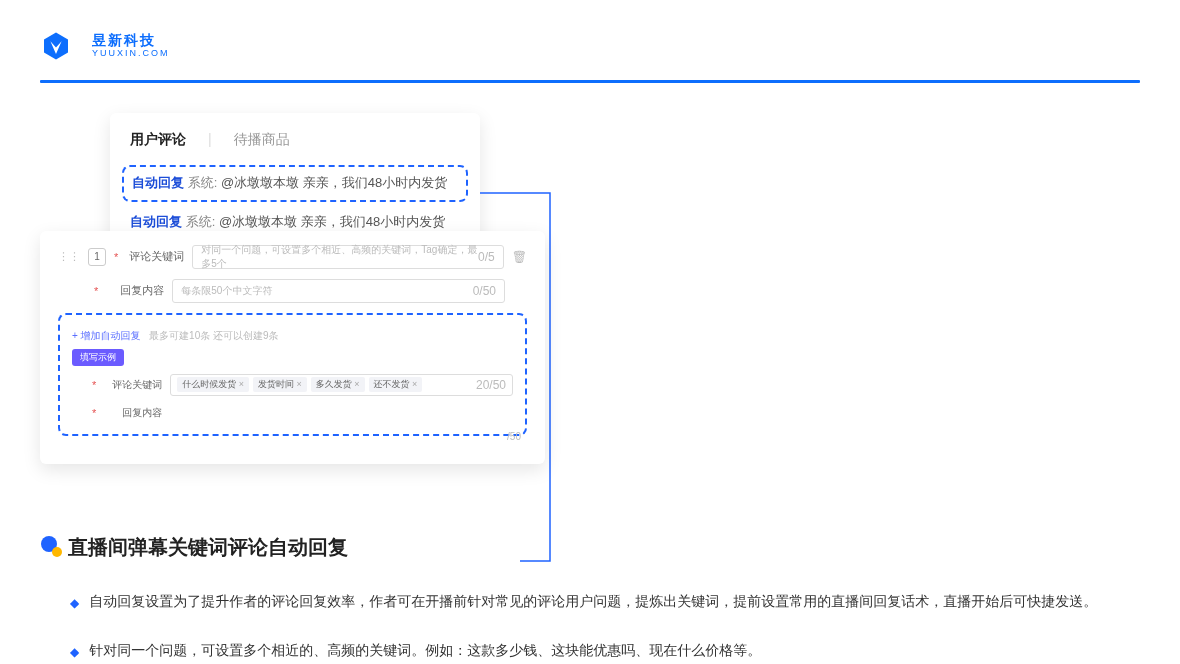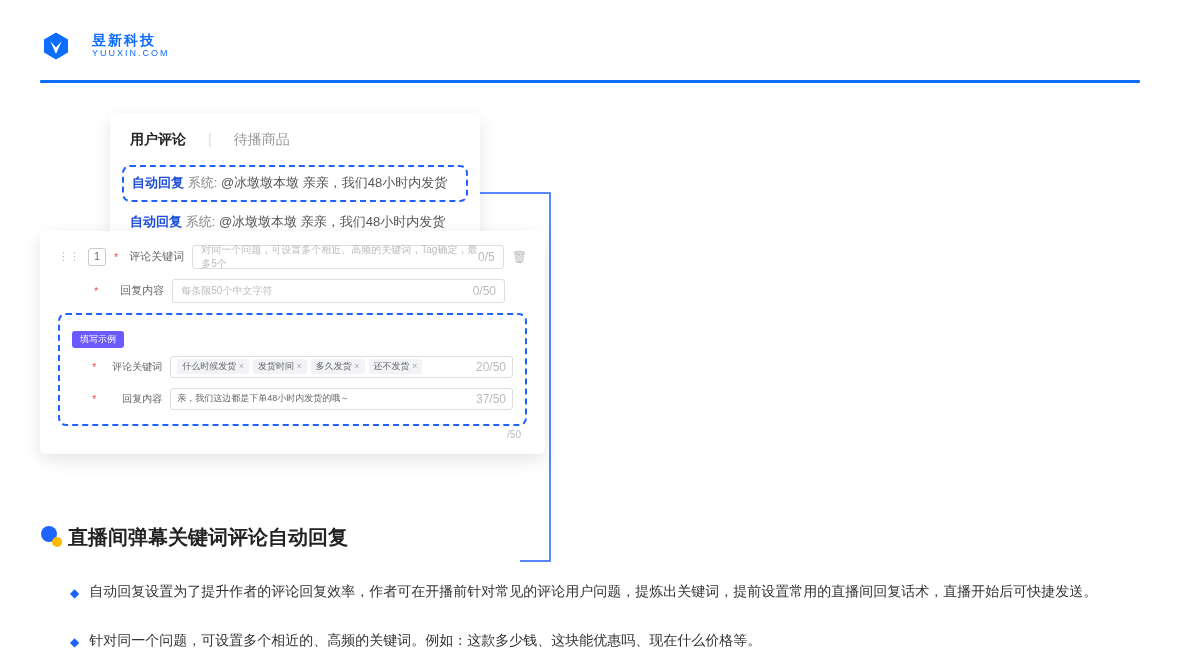--- a/index.html
+++ b/index.html
@@ -125,43 +125,43 @@
         <span class="req">*</span>
         <span class="flabel">回复内容</span>
         <div class="finput">
           <span>每条限50个中文字符</span>
           <span class="counter">0/50</span>
         </div>
         <span style="width:14px;"></span>
       </div>
 
       <div class="dashed-box">
+        <div>
+          <span class="add-link">+ 增加自动回复</span>
+          <span class="muted">最多可建10条 还可以创建9条</span>
+        </div>
         <span class="pill">填写示例</span>
 
         <div class="form-row" style="margin-top:8px; margin-left:20px;">
           <span class="req">*</span>
           <span class="flabel" style="font-size:10px;">评论关键词</span>
           <div class="tag-input">
             <span class="chip">什么时候发货</span>
             <span class="chip">发货时间</span>
             <span class="chip">多久发货</span>
             <span class="chip">还不发货</span>
             <span class="counter" style="margin-left:auto;">20/50</span>
           </div>
         </div>
         <div class="form-row" style="margin-left:20px; margin-bottom:0;">
           <span class="req">*</span>
           <span class="flabel" style="font-size:10px;">回复内容</span>
-          <div class="tag-input">
-            <span style="color:#666;">亲，我们这边都是下单48小时内发货的哦～</span>
-            <span class="counter" style="margin-left:auto;">37/50</span>
-          </div>
         </div>
       </div>
-      <span style="position:absolute; right:24px; bottom:14px; font-size:10px; color:#bbb;margin-left:12px;">/50</span>
+      <span style="position:absolute; right:24px; bottom:22px; font-size:10px; color:#bbb;margin-left:12px;">/50</span>
     </div>
 
     <svg class="connector" style="left:440px; top:68px; width:90px; height:400px;">
       <path d="M 0 12 L 70 12 L 70 380 L 40 380" stroke="#1f63ff" stroke-width="1.5" fill="none"></path>
     </svg>
   </div>
 
   <div class="right">
     <div class="section-heading">
       <svg class="heading-icon" viewBox="0 0 24 24">

